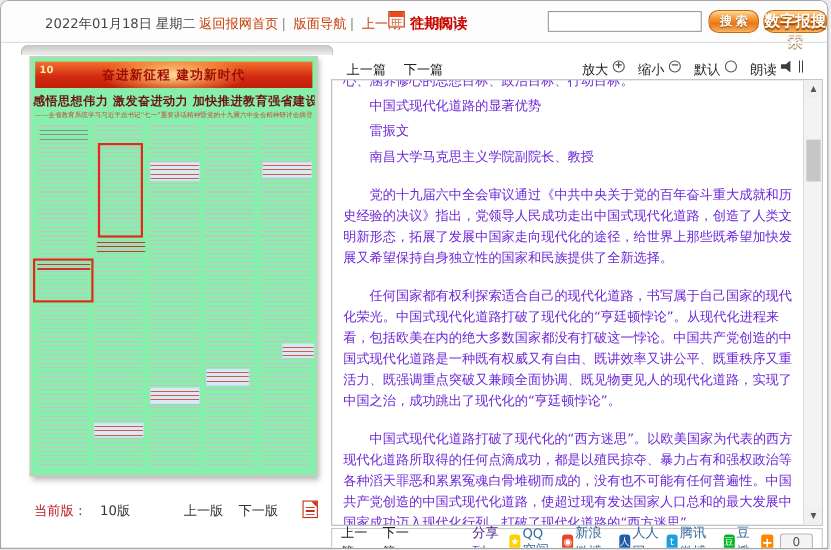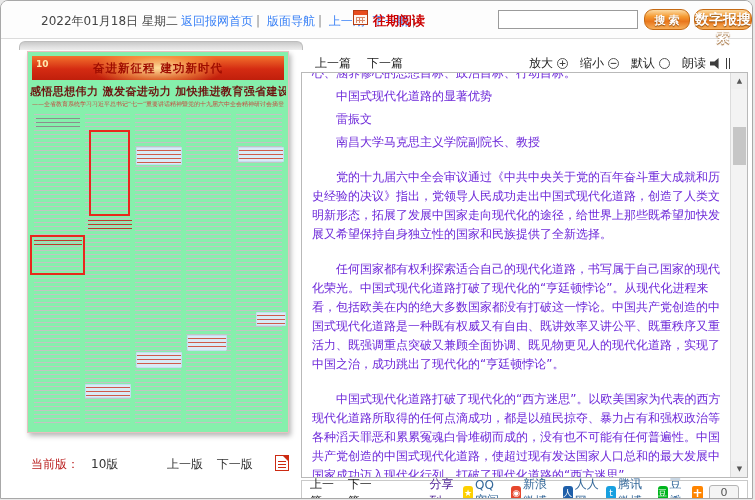--- a/index.html
+++ b/index.html
@@ -3,21 +3,21 @@
 <meta charset="utf-8">
 <style>
   * { margin:0; padding:0; box-sizing:border-box; }
   html,body { width:755px; height:500px; background:#e9e9e9; font-family:"DejaVu Sans","Liberation Sans",sans-serif; }
   .app { position:relative; width:753px; height:499px; background:#ffffff; border:1px solid #a8a8a8; border-radius:8px 8px 0 0; overflow:hidden; }
 
   
   .topbar { position:absolute; left:0; top:0; width:100%; height:38px; background:#fdfdfd; border-bottom:1px solid #dcdcdc; }
   .topbar .date { position:absolute; left:40px; top:12px; font-size:12px; color:#444; }
   .nav { position:absolute; left:178px; top:12px; font-size:12px; color:#333; white-space:nowrap; }
-  .nav a { color:#3b82f6; text-decoration:none; margin:0 2px; cursor:pointer; }
+  .nav a { color:#c2410c; text-decoration:none; margin:0 2px; cursor:pointer; }
   .nav .sep { color:#888; margin:0 1px; }
   .cal-icon { position:absolute; left:352px; top:9px; width:15px; height:15px; border:1px solid #b63c12; background:
       linear-gradient(#e84c1e 0 4px, #fff7f2 4px),
       #fff; }
   .cal-icon::after { content:""; position:absolute; left:2px; top:6px; width:9px; height:6px;
       background: repeating-linear-gradient(to right,#d98868 0 1px, transparent 1px 3px),
                   repeating-linear-gradient(to bottom,#d98868 0 1px, transparent 1px 3px); }
   .archive { position:absolute; left:372px; top:11px; font-size:13px; font-weight:bold; color:#cc0000; text-decoration:none; cursor:pointer; }
   .search-input { position:absolute; left:497px; top:9px; width:140px; height:19px; border:1px solid #9b9b9b; background:#fff; font-size:12px; padding:0 4px; }
   .btn { position:absolute; top:8px; height:21px; border:1px solid #c56a14; border-radius:9px;
@@ -59,21 +59,21 @@
   .pdf-icon { position:absolute; right:6px; top:0; width:14px; height:16px; background:#fff; border:1px solid #cc2a12; cursor:pointer; }
   .pdf-icon::before { content:""; position:absolute; right:0; top:0; border-style:solid; border-width:0 5px 5px 0; border-color:transparent #cc2a12 transparent transparent; }
   .pdf-icon::after { content:""; position:absolute; left:2px; top:5px; width:8px; height:7px;
       background:repeating-linear-gradient(to bottom,#cc2a12 0 1px, transparent 1px 3px); }
 
   
   .rightpanel { position:absolute; left:300px; top:51px; width:447px; height:455px; }
   .art-toolbar { position:absolute; left:0; top:0; width:100%; height:20px; font-size:12px; color:#222; }
   .art-toolbar .lnk { position:absolute; top:3px; color:#222; text-decoration:none; cursor:pointer; }
   .tb-prev { left:14px; } .tb-next { left:66px; }
-  .tb-right { position:absolute; right:18px; top:3px; display:flex; align-items:center; gap:4px; }
+  .tb-right { position:absolute; right:18px; top:3px; display:flex; align-items:flex-start; gap:4px; }
   .tb-right .lbl { font-size:12px; color:#222; cursor:pointer; }
   .circle-ic { width:11px; height:11px; border:1px solid #555; border-radius:50%; font-size:9px; line-height:9px; text-align:center; color:#444; margin-right:8px; cursor:pointer; font-weight:bold; }
   .speaker-ic { width:13px; height:11px; background:#3d3d3d; cursor:pointer;
       clip-path:polygon(0 32%, 34% 32%, 66% 0, 66% 100%, 34% 68%, 0 68%); }
   .speaker-wave { width:4px; height:11px; margin-left:-1px; cursor:pointer;
       background:repeating-linear-gradient(to right,#3d3d3d 0 1px, transparent 1px 3px); }
 
   .article-box { position:absolute; left:0; top:20px; width:447px; height:406px; border:1px solid #b9b9b9; background:#fff; overflow:hidden; }
   .article-content { position:absolute; left:0; top:0; right:18px; bottom:0; padding:0 8px 0 10px; overflow:hidden;
       font-size:12px; line-height:19px; color:#6d28d9; margin-top:-9px; }

